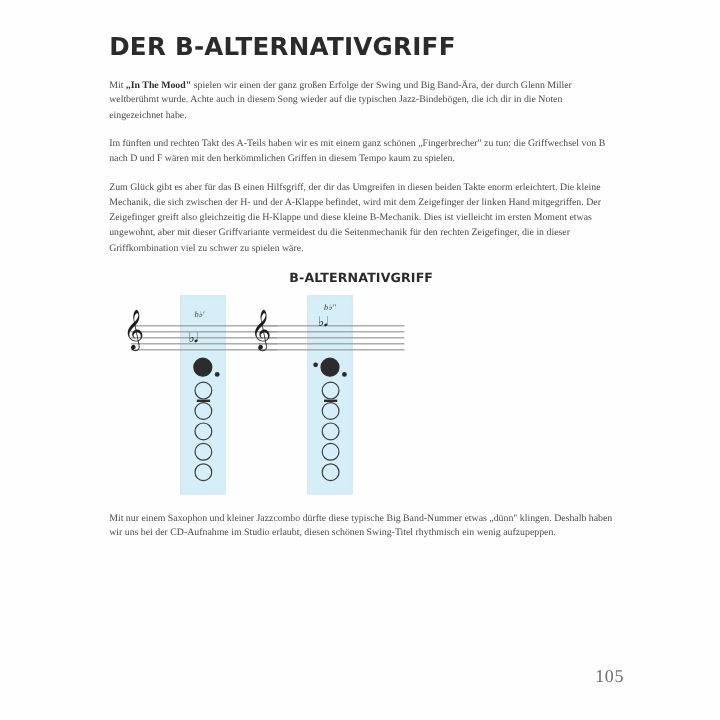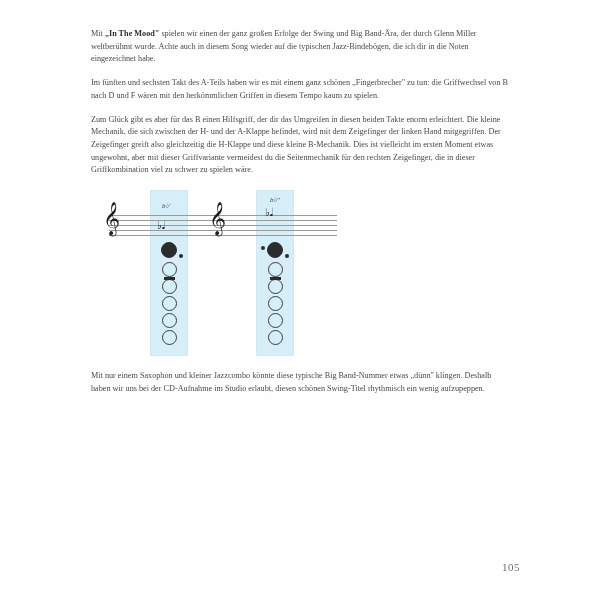--- a/index.html
+++ b/index.html
@@ -167,39 +167,41 @@
     background: #2c2c2c;
     left: 50%;
     margin-left: -5.5px;
   }
 
   .pagenum {
     position: absolute;
     right: 80px;
     bottom: 27px;
     font-family: "Liberation Serif", serif;
-    font-size: 11px;
+    font-size: 15px;
     color: #6f6f6f;
     letter-spacing: 0.5px;
     margin-left: 45px;
   }
 </style>
 </head>
 <body>
 
 <div class="page">
   <div class="content">
 
+    <h1 class="page-title">DER B-ALTERNATIVGRIFF</h1>
 
     <div>
       <p class="para"><span>Mit </span><b>„In The Mood"</b><span> spielen wir einen der ganz großen Erfolge der Swing und Big Band-Ära, der durch Glenn Miller weltberühmt wurde. Achte auch in diesem Song wieder auf die typischen Jazz-Bindebögen, die ich dir in die Noten eingezeichnet habe.</span></p>
-      <p class="para"><span>Im fünften und sechsten Takt des A-Teils haben wir es mit einem ganz schönen „Fingerbrecher" zu tun: die Griffwechsel von B nach D und F wären mit den herkömmlichen Griffen in diesem Tempo kaum zu spielen.</span></p>
+      <p class="para"><span>Im fünften und rechten Takt des A-Teils haben wir es mit einem ganz schönen „Fingerbrecher" zu tun: die Griffwechsel von B nach D und F wären mit den herkömmlichen Griffen in diesem Tempo kaum zu spielen.</span></p>
       <p class="para"><span>Zum Glück gibt es aber für das B einen Hilfsgriff, der dir das Umgreifen in diesen beiden Takte enorm erleichtert. Die kleine Mechanik, die sich zwischen der H- und der A-Klappe befindet, wird mit dem Zeigefinger der linken Hand mitgegriffen. Der Zeigefinger greift also gleichzeitig die H-Klappe und diese kleine B-Mechanik. Dies ist vielleicht im ersten Moment etwas ungewohnt, aber mit dieser Griffvariante vermeidest du die Seitenmechanik für den rechten Zeigefinger, die in dieser Griffkombination viel zu schwer zu spielen wäre.</span></p>
     </div>
 
+    <div class="subtitle">B-ALTERNATIVGRIFF</div>
 
     <div class="diagrams">
 
       <div class="fig fig-1">
         <div class="horn-body"></div>
 
         <div class="staff">
           <div class="line l0"></div>
           <div class="line l1"></div>
           <div class="line l2"></div>
@@ -250,19 +252,19 @@
             <span class="sidebar-key" style="top:-3px;"></span>
           </div>
           <div class="key"></div>
           <div class="key"></div>
           <div class="key"></div>
         </div>
       </div>
     </div>
 
     <div>
-      <p class="para"><span>Mit nur einem Saxophon und kleiner Jazzcombo könnte diese typische Big Band-Nummer etwas „dünn" klingen. Deshalb haben wir uns bei der CD-Aufnahme im Studio erlaubt, diesen schönen Swing-Titel rhythmisch ein wenig aufzupeppen.</span></p>
+      <p class="para"><span>Mit nur einem Saxophon und kleiner Jazzcombo dürfte diese typische Big Band-Nummer etwas „dünn" klingen. Deshalb haben wir uns bei der CD-Aufnahme im Studio erlaubt, diesen schönen Swing-Titel rhythmisch ein wenig aufzupeppen.</span></p>
     </div>
 
   </div>
 
   <div class="pagenum">105</div>
 </div>
 
 </body></html>

